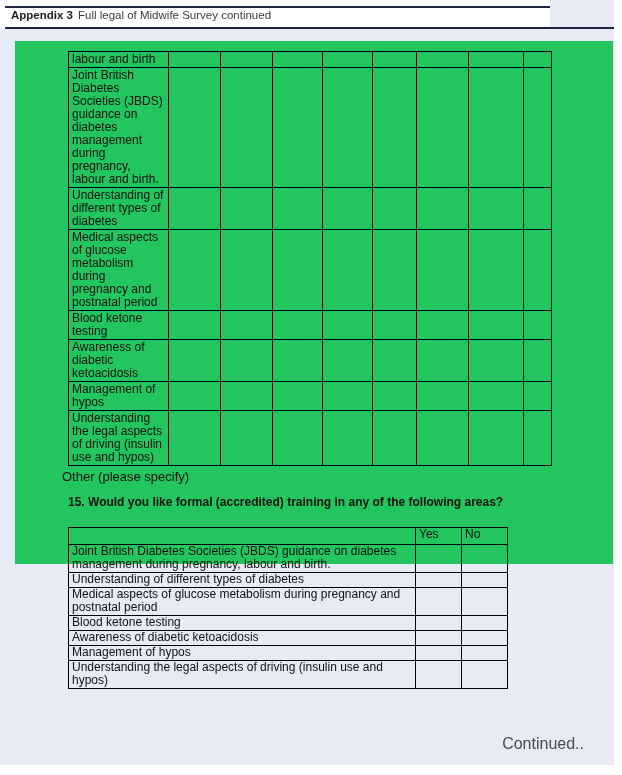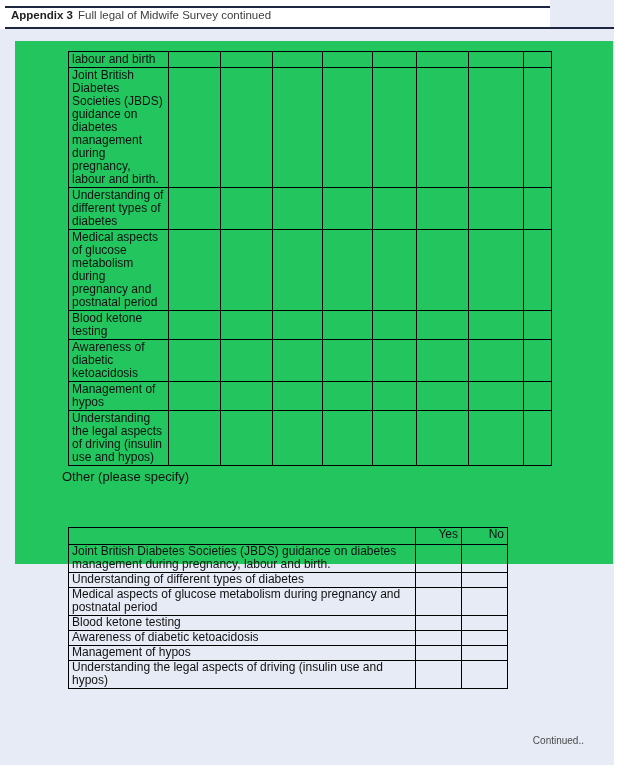--- a/index.html
+++ b/index.html
@@ -29,23 +29,23 @@
   .grid-table { position: absolute; left: 53px; top: 10px; width: 483px; }
   .grid-table td { font-size: 12px; line-height: 13px; }
   .grid-table td.topic { padding: 1px 4px 1px 3px; }
   .grid-table td.resp { padding: 0; }
 
   .other-label { position: absolute; left: 47px; top: 428px; font-size: 13px; color: #111; }
   .question { position: absolute; left: 53px; top: 454px; font-size: 12px; font-weight: bold; color: #111; width: 500px; }
 
   .yn-table { position: absolute; left: 53px; top: 486px; width: 439px; }
   .yn-table td, .yn-table th { font-size: 12px; line-height: 13px; padding: 0 3px 1px 3px; }
-  .yn-table th { height: 15px; text-align: right; }
-
-  .continued { position: absolute; right: 29px; top: 694px; font-size: 10px; color: #4a4a4a; }
+  .yn-table th { height: 15px; }
+
+  .continued { position: absolute; right: 29px; top: 694px; font-size: 16px; color: #4a4a4a; }
 </style>
 </head>
 <body>
 
 <div class="page">
 
   <div class="rule rule-top"></div>
   <div class="corner-block"></div>
   <div class="header-text">
     <b>Appendix 3</b><span>Full legal of Midwife Survey continued</span>
@@ -154,20 +154,21 @@
               <td class="resp"></td>
               <td class="resp"></td>
               <td class="resp"></td>
               <td class="resp"></td>
             </tr>
           </tbody>
       </table>
 
       <div class="other-label">Other (please specify)</div>
 
+      <div class="question">15. Would you like formal (accredited) training in any of the following areas?</div>
 
       <table class="yn-table">
         <colgroup>
           <col style="width:347px">
             <col style="width:46px">
             <col style="width:46px">
         </colgroup>
         <thead>
           <tr>
             <th></th>

